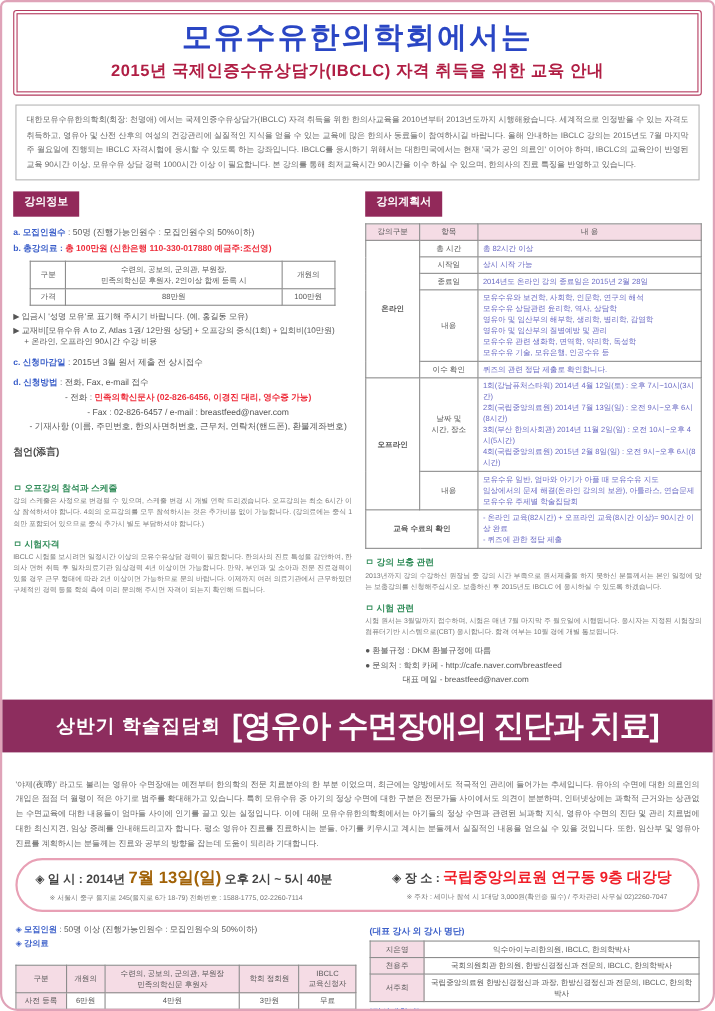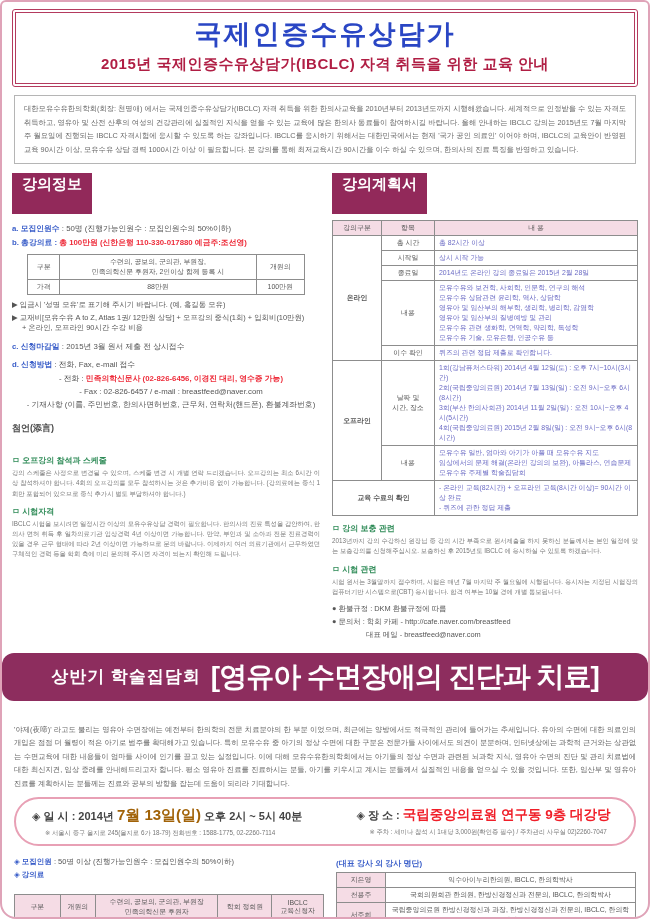--- a/index.html
+++ b/index.html
@@ -10,40 +10,40 @@
     font-family:"Liberation Sans","DejaVu Sans",sans-serif;color:#555;
   }
   .top{padding:7px 10px 0;}
   .titlebox{border:4px double #b43a5e;border-radius:3px;text-align:center;padding:7px 4px 9px;}
   .org-title{color:#2a46c4;font-size:27px;font-weight:bold;letter-spacing:2px;line-height:1.1;}
   .subtitle{color:#b01e44;font-size:15px;font-weight:bold;margin-top:5px;letter-spacing:0.5px;}
   .introbox{border:1px solid #b5b5b5;margin:8px 2px 0;padding:6px 9px;font-size:7.3px;line-height:1.9;text-align:justify;color:#666;}
   .cols{display:flex;gap:12px;margin-top:9px;align-items:flex-start;}
   .col-l{width:308px;flex:none;}
   .col-r{flex:1;min-width:0;}
-  .chip{display:inline-block;background:#92295a;color:#fff;font-weight:bold;font-size:15px;padding:2px 10px 20px;margin-bottom:6px;}
+  .chip{display:inline-block;background:#92295a;color:#fff;font-weight:bold;font-size:10px;padding:2px 10px 7px;margin-bottom:6px;}
   .line{font-size:7.8px;margin:3px 0;color:#555;}
   .sub{margin-left:10px;text-align:center;}
   .blue{color:#3a5ec9;font-weight:bold;}
   .red{color:#ee2c3a;font-weight:bold;margin-top:15px;}
   .bold{font-weight:bold;}
   table.t{border-collapse:collapse;font-size:6.9px;color:#555;}
   table.t td{border:1px solid #8d8d8d;padding:2px 4px;text-align:center;vertical-align:middle;}
   table.t .hd{background:#f5dce5;}
   .feetable1{margin:6px auto 5px;width:90%;}
   .addendum{font-weight:bold;color:#4a4a4a;font-size:9px;margin:12px 0 20px;}
   .green-h{color:#2e8b57;font-weight:bold;font-size:8px;margin:7px 0 2px;}
   .green-b{font-size:6.3px;line-height:1.62;color:#777;text-align:justify;}
   .plantable{width:100%;}
   .plantable td{padding:2px 5px;}
   .plantable .val{text-align:left;color:#6a6ac4;}
   .plantable .lab{color:#555;}
   .mline span{display:block;}
   .bullet{font-size:7.4px;margin:3px 0;color:#555;}
-  .band{background:#8d2d5e;color:#fff;height:48px;display:flex;align-items:center;justify-content:center;gap:10px;margin-top:10px;border-radius:12px;}
+  .band{background:#8d2d5e;color:#fff;height:48px;display:flex;align-items:center;justify-content:center;gap:10px;margin-top:10px;}
   .band-small{font-size:17px;font-weight:bold;letter-spacing:1px;}
   .band-big{font-size:28px;font-weight:bold;letter-spacing:-1px;}
   .bottom{padding:7px 12px 0;}
   .sem-intro{font-size:7.3px;line-height:1.85;text-align:justify;color:#666;margin-top:15px;}
   .whenbox{border:2px solid #e8a0b5;border-radius:30px;padding:7px 16px 6px;display:flex;margin-top:7px;gap:8px;}
   .when-left{width:54%;flex:none;}
   .when-right{flex:1;}
   .when-main{font-size:11px;color:#444;font-weight:bold;white-space:nowrap;}
   .big-red{color:#a16207;font-weight:bold;font-size:15px;}
   .big-red2{color:#f01e28;font-weight:bold;font-size:13.5px;}
@@ -60,21 +60,21 @@
   .small-left{text-align:left;}
 </style>
 </head>
 <body>
 
 <div class="page">
 
   <div class="top">
 
     <div class="titlebox">
-      <div class="org-title">국제인증수유상담가</div>
+      <div class="org-title">모유수유한의학회에서는</div>
       <div class="subtitle">2015년 국제인증수유상담가(IBCLC) 자격 취득을 위한 교육 안내</div>
     </div>
 
     <div class="introbox">대한모유수유한의학회(회장: 천명애) 에서는 국제인증수유상담가(IBCLC) 자격 취득을 위한 한의사교육을 2010년부터 2013년도까지 시행해왔습니다. 세계적으로 인정받을 수 있는 자격도 취득하고, 영유아 및 산전 산후의 여성의 건강관리에 실질적인 지식을 얻을 수 있는 교육에 많은 한의사 동료들이 참여하시길 바랍니다. 올해 안내하는 IBCLC 강의는 2015년도 7월 마지막주 월요일에 진행되는 IBCLC 자격시험에 응시할 수 있도록 하는 강좌입니다. IBCLC를 응시하기 위해서는 대한민국에서는 현재 '국가 공인 의료인' 이어야 하며, IBCLC의 교육안이 반영된 교육 90시간 이상, 모유수유 상담 경력 1000시간 이상 이 필요합니다. 본 강의를 통해 최저교육시간 90시간을 이수 하실 수 있으며, 한의사의 진료 특징을 반영하고 있습니다.</div>
 
     <div class="cols">
 
       <div class="col-l">
         <span class="chip">강의정보</span>
 

